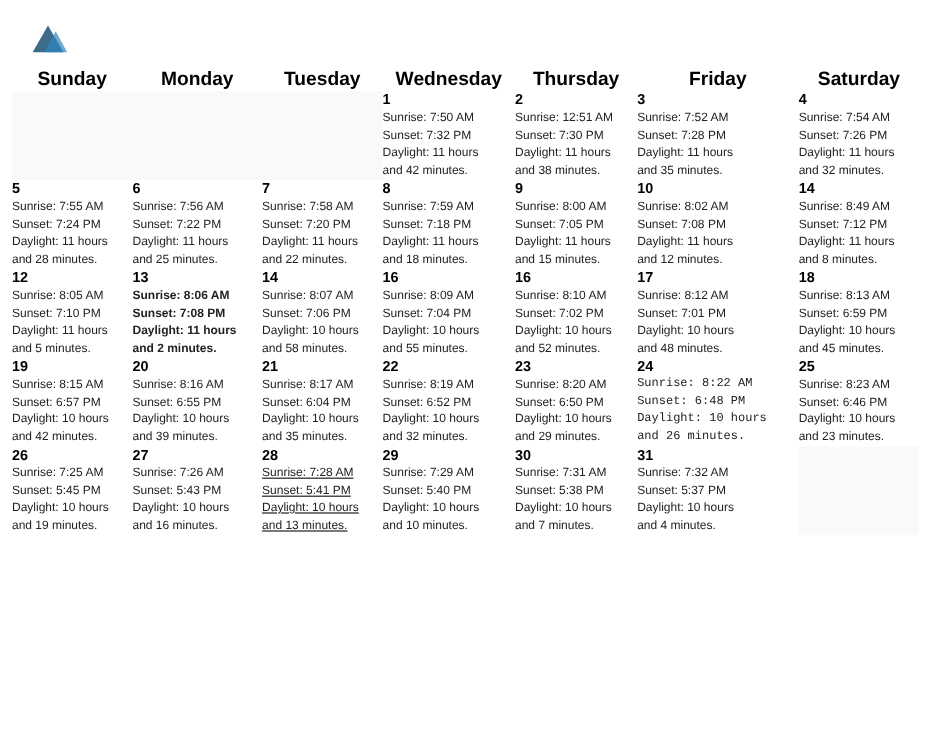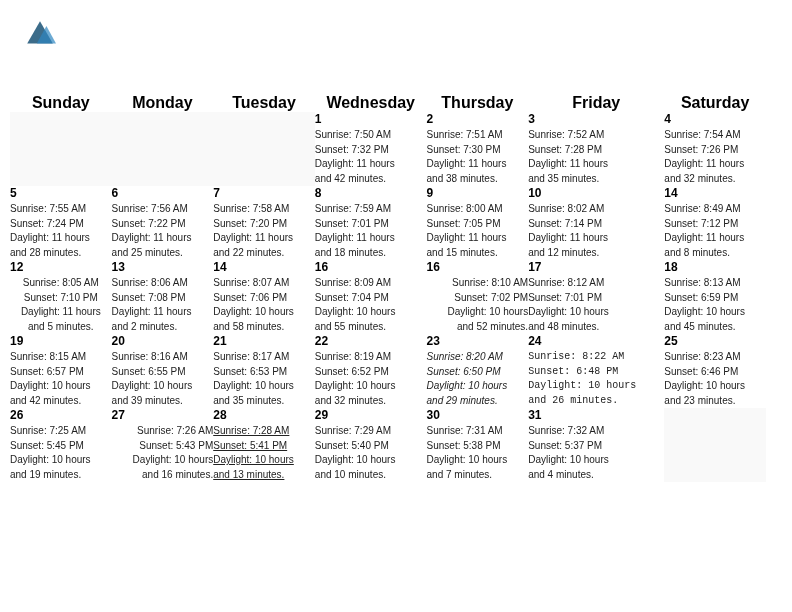--- a/index.html
+++ b/index.html
@@ -60,21 +60,20 @@
     .day-info {
       font-size: 10px;
       line-height: 1.45;
       color: #222;
     }
     .empty-cell {
       background: #f9f9f9 !important;
     }
     .cal-wrapper {
       padding: 0 26px 10px 10px;
-      margin-top: 36px;
     }
     table {
       width: 100%;
       border-collapse: collapse;
     }
   </style>
 </head>
 <body>
 
 <div class="header">
@@ -114,21 +113,21 @@
           <td class="empty-cell"></td>
           <td>
             <span class="day-num">1</span>
             <div class="day-info" style="white-space: pre-line;">Sunrise: 7:50 AM
 Sunset: 7:32 PM
 Daylight: 11 hours
 and 42 minutes.</div>
           </td>
           <td>
             <span class="day-num">2</span>
-            <div class="day-info" style="white-space: pre-line;">Sunrise: 7:51 AM
+            <div class="day-info" style="white-space: pre-line;">Sunrise: 12:51 AM
 Sunset: 7:30 PM
 Daylight: 11 hours
 and 38 minutes.</div>
           </td>
           <td>
             <span class="day-num">3</span>
             <div class="day-info" style="white-space: pre-line;">Sunrise: 7:52 AM
 Sunset: 7:28 PM
 Daylight: 11 hours
 and 35 minutes.</div>
@@ -159,78 +158,78 @@
           <td>
             <span class="day-num">7</span>
             <div class="day-info" style="white-space: pre-line;">Sunrise: 7:58 AM
 Sunset: 7:20 PM
 Daylight: 11 hours
 and 22 minutes.</div>
           </td>
           <td>
             <span class="day-num">8</span>
             <div class="day-info" style="white-space: pre-line;">Sunrise: 7:59 AM
-Sunset: 7:01 PM
+Sunset: 7:18 PM
 Daylight: 11 hours
 and 18 minutes.</div>
           </td>
           <td>
             <span class="day-num">9</span>
             <div class="day-info" style="white-space: pre-line;">Sunrise: 8:00 AM
 Sunset: 7:05 PM
 Daylight: 11 hours
 and 15 minutes.</div>
           </td>
           <td>
             <span class="day-num">10</span>
             <div class="day-info" style="white-space: pre-line;">Sunrise: 8:02 AM
-Sunset: 7:14 PM
+Sunset: 7:08 PM
 Daylight: 11 hours
 and 12 minutes.</div>
           </td>
           <td>
             <span class="day-num">14</span>
             <div class="day-info" style="white-space: pre-line;">Sunrise: 8:49 AM
 Sunset: 7:12 PM
 Daylight: 11 hours
 and 8 minutes.</div>
           </td>
         </tr>
         <tr>
           <td>
             <span class="day-num">12</span>
-            <div class="day-info" style="white-space: pre-line; text-align: center;">Sunrise: 8:05 AM
+            <div class="day-info" style="white-space: pre-line;">Sunrise: 8:05 AM
 Sunset: 7:10 PM
 Daylight: 11 hours
 and 5 minutes.</div>
           </td>
           <td>
             <span class="day-num">13</span>
-            <div class="day-info" style="white-space: pre-line;">Sunrise: 8:06 AM
+            <div class="day-info" style="white-space: pre-line; font-weight: bold;">Sunrise: 8:06 AM
 Sunset: 7:08 PM
 Daylight: 11 hours
 and 2 minutes.</div>
           </td>
           <td>
             <span class="day-num">14</span>
             <div class="day-info" style="white-space: pre-line;">Sunrise: 8:07 AM
 Sunset: 7:06 PM
 Daylight: 10 hours
 and 58 minutes.</div>
           </td>
           <td>
             <span class="day-num">16</span>
             <div class="day-info" style="white-space: pre-line;">Sunrise: 8:09 AM
 Sunset: 7:04 PM
 Daylight: 10 hours
 and 55 minutes.</div>
           </td>
           <td>
             <span class="day-num">16</span>
-            <div class="day-info" style="white-space: pre-line; text-align: right;">Sunrise: 8:10 AM
+            <div class="day-info" style="white-space: pre-line;">Sunrise: 8:10 AM
 Sunset: 7:02 PM
 Daylight: 10 hours
 and 52 minutes.</div>
           </td>
           <td>
             <span class="day-num">17</span>
             <div class="day-info" style="white-space: pre-line;">Sunrise: 8:12 AM
 Sunset: 7:01 PM
 Daylight: 10 hours
 and 48 minutes.</div>
@@ -254,34 +253,34 @@
           <td>
             <span class="day-num">20</span>
             <div class="day-info" style="white-space: pre-line;">Sunrise: 8:16 AM
 Sunset: 6:55 PM
 Daylight: 10 hours
 and 39 minutes.</div>
           </td>
           <td>
             <span class="day-num">21</span>
             <div class="day-info" style="white-space: pre-line;">Sunrise: 8:17 AM
-Sunset: 6:53 PM
+Sunset: 6:04 PM
 Daylight: 10 hours
 and 35 minutes.</div>
           </td>
           <td>
             <span class="day-num">22</span>
             <div class="day-info" style="white-space: pre-line;">Sunrise: 8:19 AM
 Sunset: 6:52 PM
 Daylight: 10 hours
 and 32 minutes.</div>
           </td>
           <td>
             <span class="day-num">23</span>
-            <div class="day-info" style="white-space: pre-line; font-style: italic;">Sunrise: 8:20 AM
+            <div class="day-info" style="white-space: pre-line;">Sunrise: 8:20 AM
 Sunset: 6:50 PM
 Daylight: 10 hours
 and 29 minutes.</div>
           </td>
           <td>
             <span class="day-num">24</span>
             <div class="day-info" style="white-space: pre-line; font-family: Liberation Mono, monospace;">Sunrise: 8:22 AM
 Sunset: 6:48 PM
 Daylight: 10 hours
 and 26 minutes.</div>
@@ -297,21 +296,21 @@
         <tr>
           <td>
             <span class="day-num">26</span>
             <div class="day-info" style="white-space: pre-line;">Sunrise: 7:25 AM
 Sunset: 5:45 PM
 Daylight: 10 hours
 and 19 minutes.</div>
           </td>
           <td>
             <span class="day-num">27</span>
-            <div class="day-info" style="white-space: pre-line; text-align: right;">Sunrise: 7:26 AM
+            <div class="day-info" style="white-space: pre-line;">Sunrise: 7:26 AM
 Sunset: 5:43 PM
 Daylight: 10 hours
 and 16 minutes.</div>
           </td>
           <td>
             <span class="day-num">28</span>
             <div class="day-info" style="white-space: pre-line; text-decoration: underline;">Sunrise: 7:28 AM
 Sunset: 5:41 PM
 Daylight: 10 hours
 and 13 minutes.</div>

